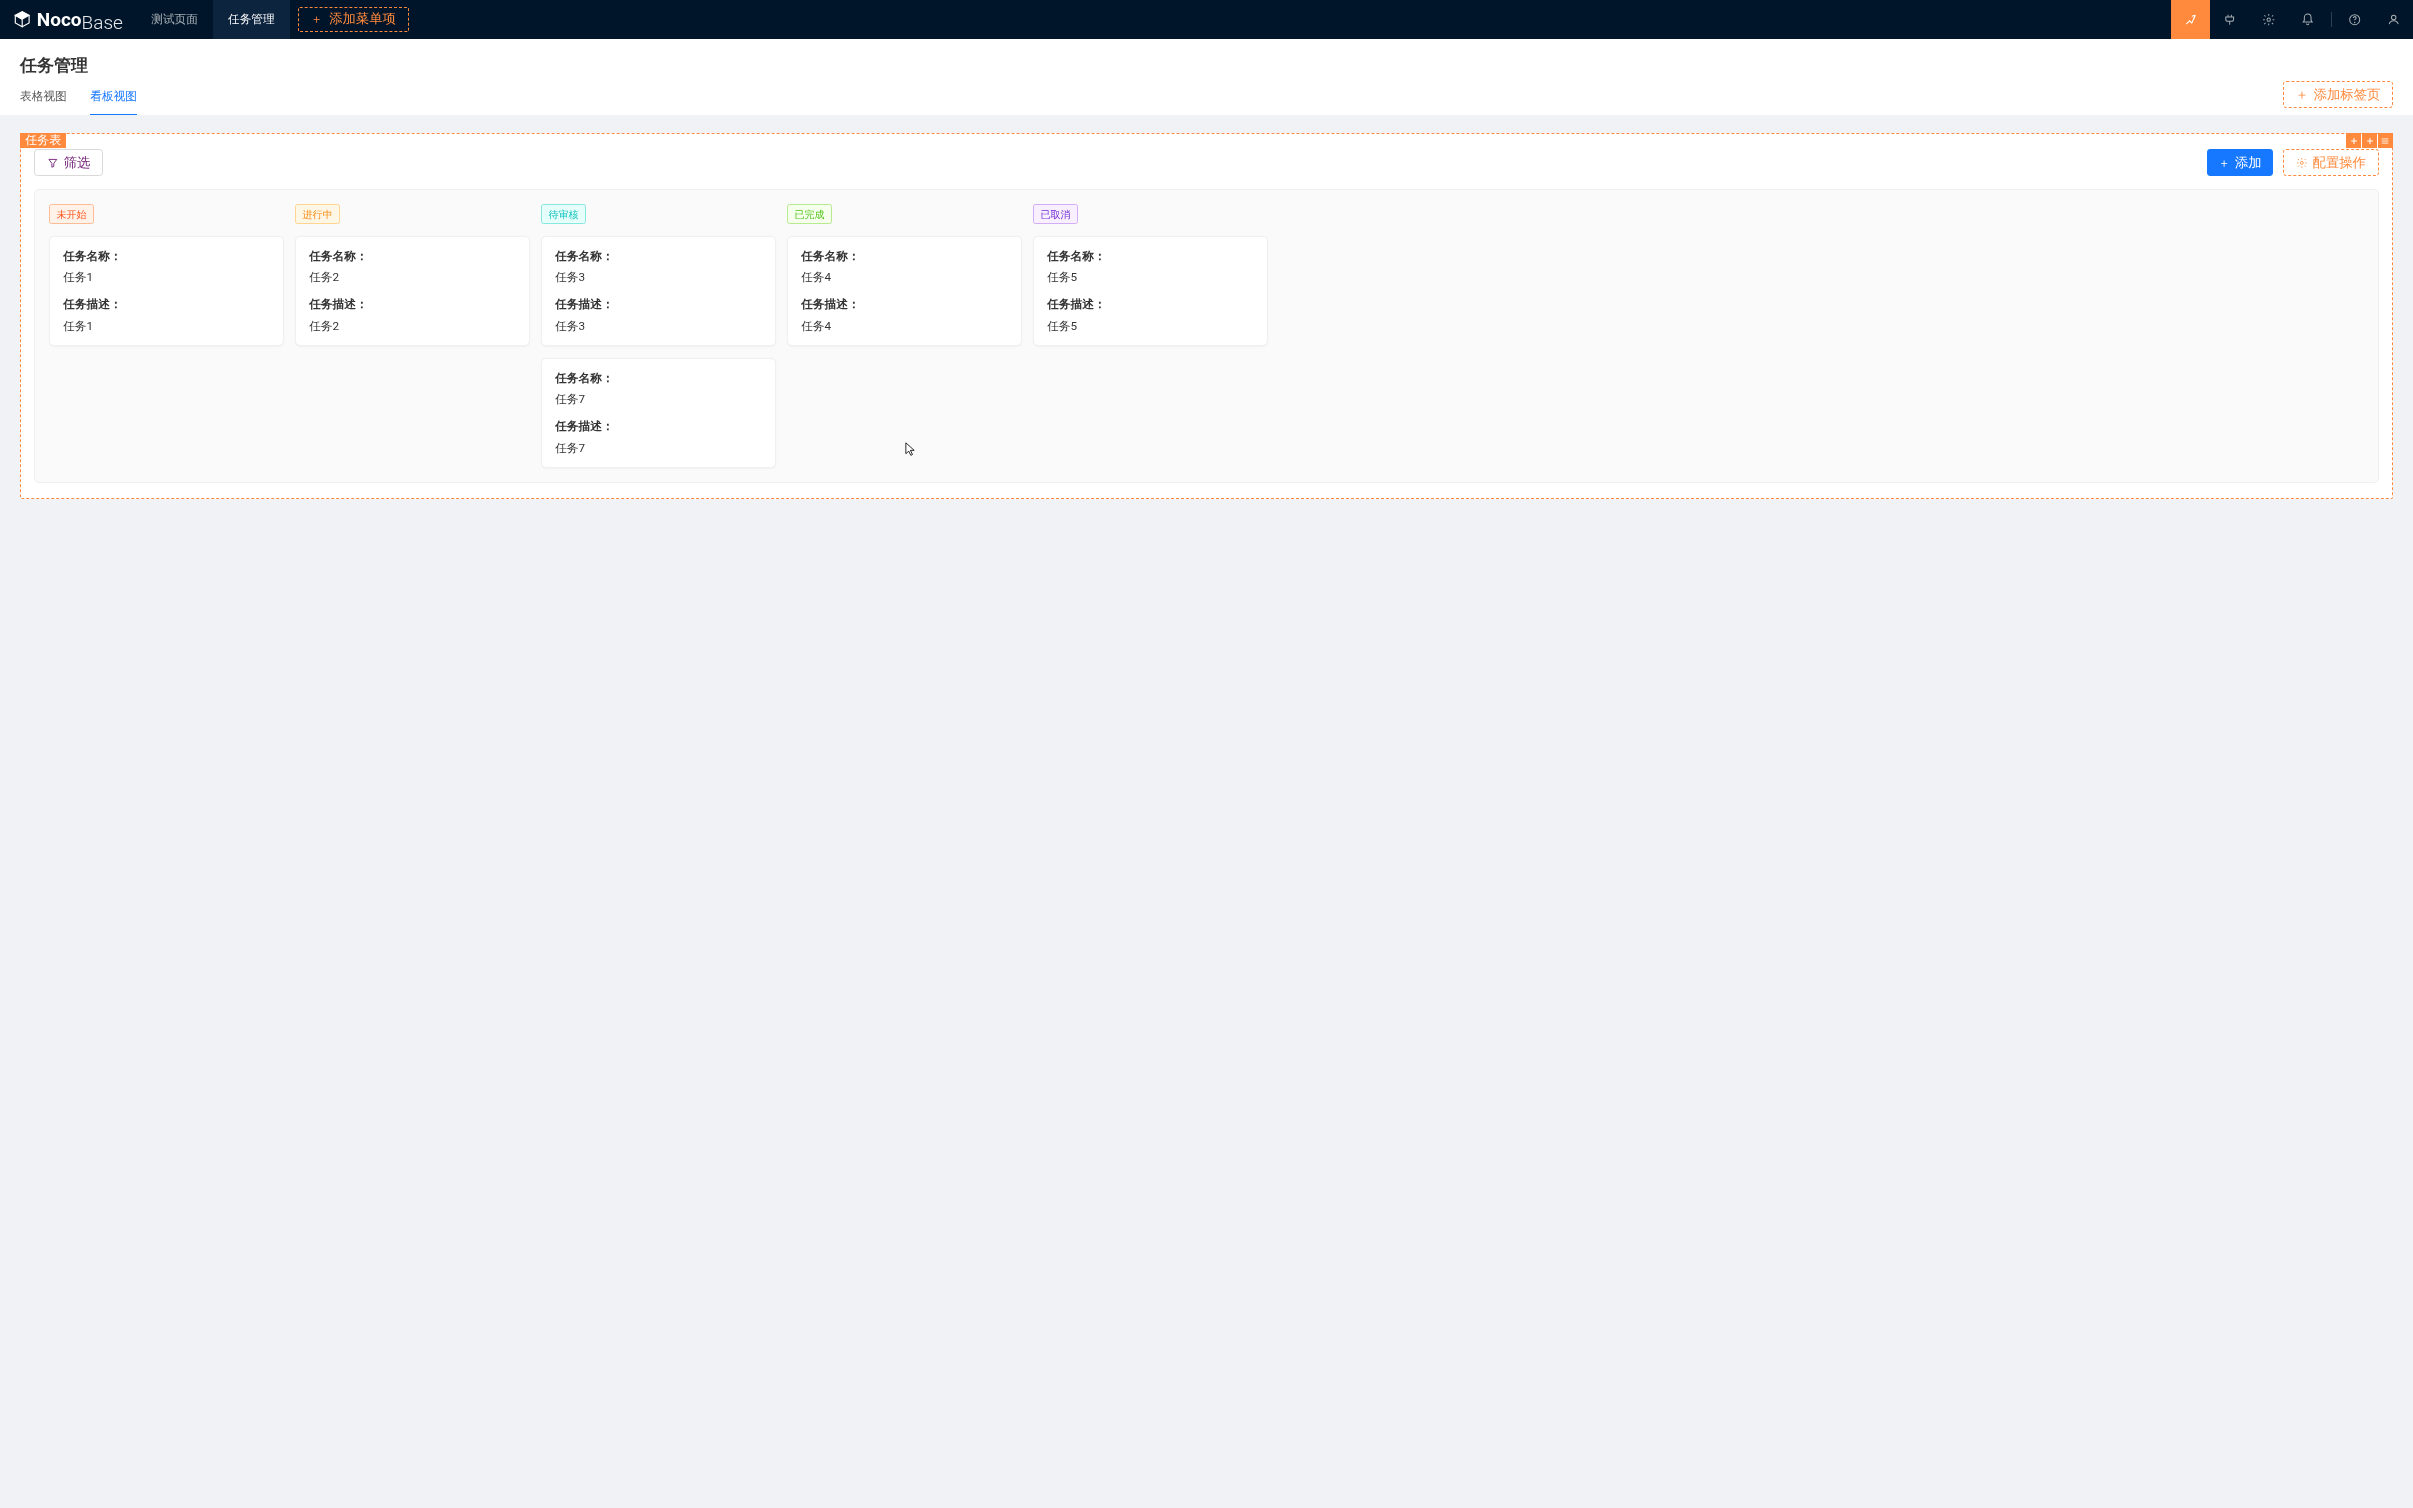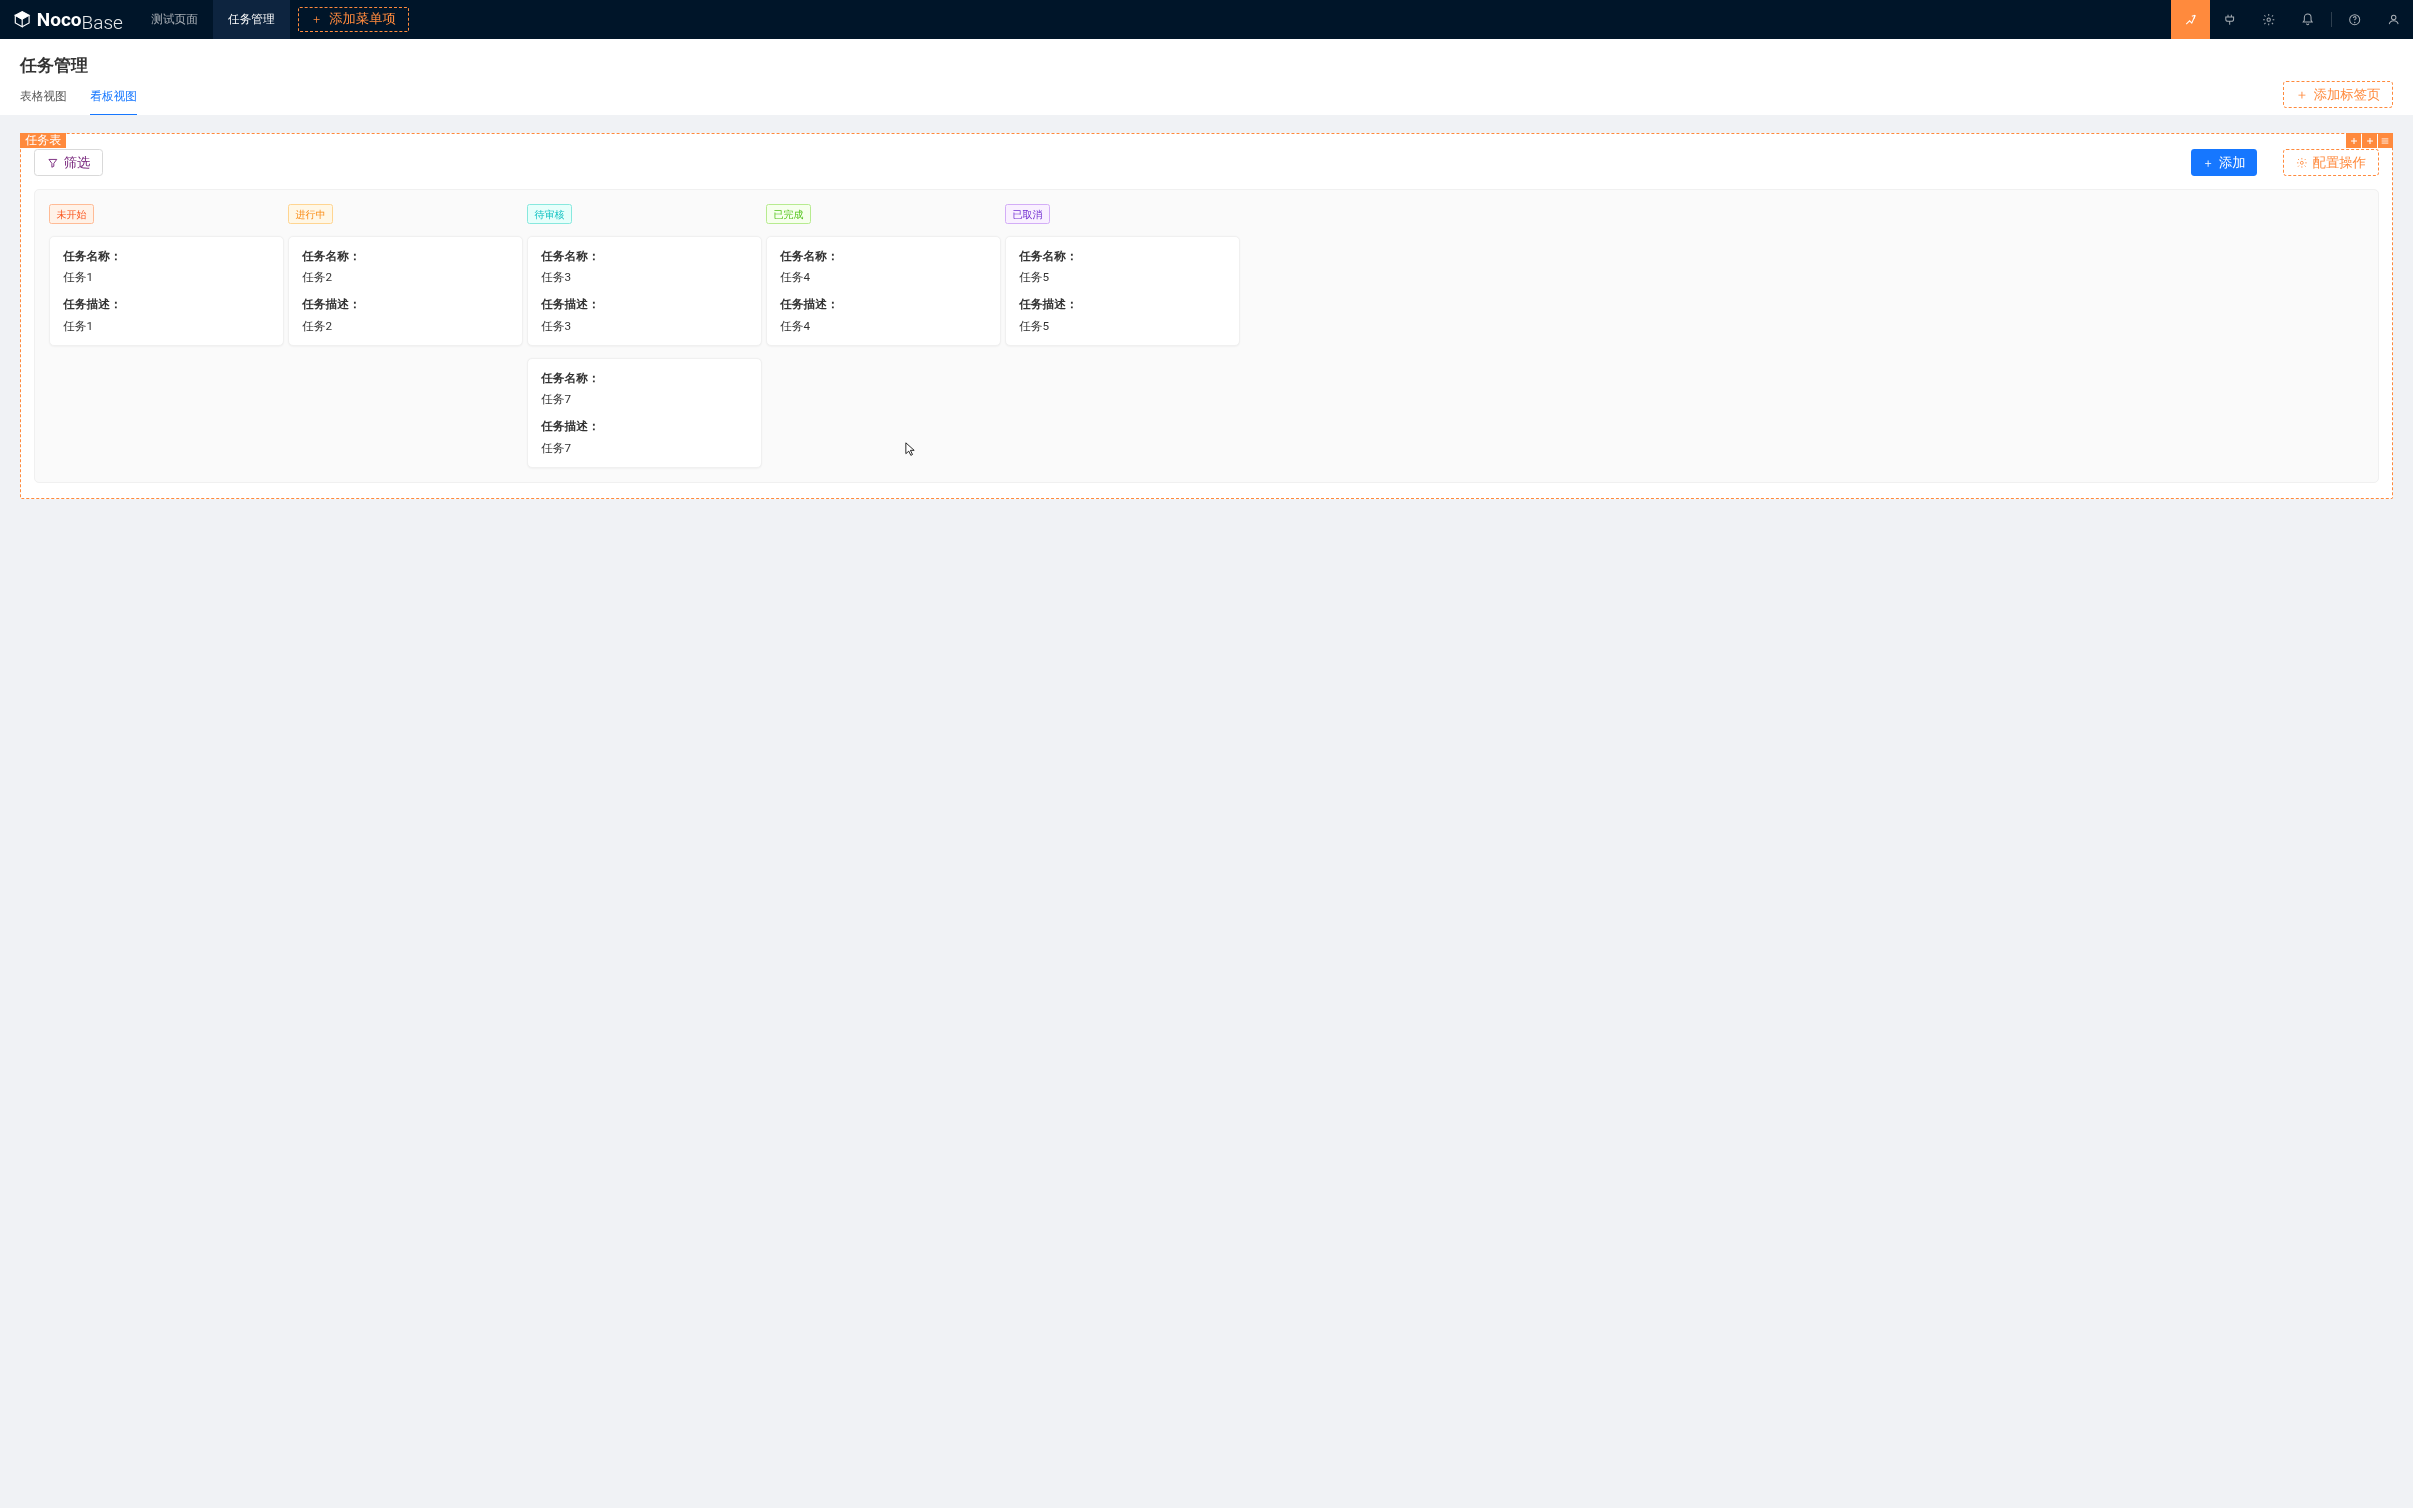--- a/index.html
+++ b/index.html
@@ -216,27 +216,27 @@
       height: 27px;
       padding: 0 11.7px;
       border: 0.8px dashed #ff8a3d;
       color: #ff8a3d;
       background: #fff;
       border-radius: 3.4px;
       display: flex;
       align-items: center;
       gap: 5px;
       cursor: pointer;
-      margin-left: 26px;
+      margin-left: 10px;
     }
 
     
     .kanban {
       display: flex;
-      gap: 4px;
+      gap: 11px;
       background: #fafafa;
       border: 0.8px solid #f0f0f0;
       border-radius: 5px;
       padding: 13.4px;
       overflow-x: auto;
     }
     .kb-col {
       flex: 0 0 235px;
       min-width: 235px;
       display: flex;

